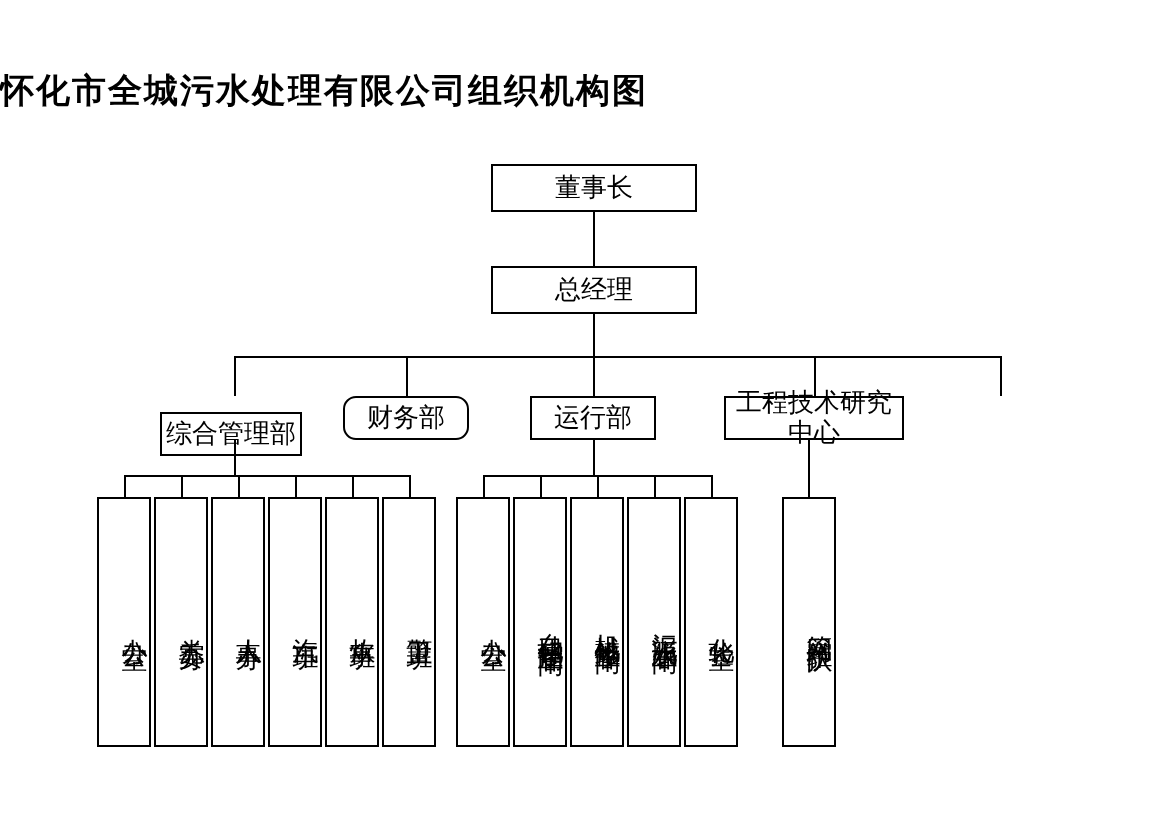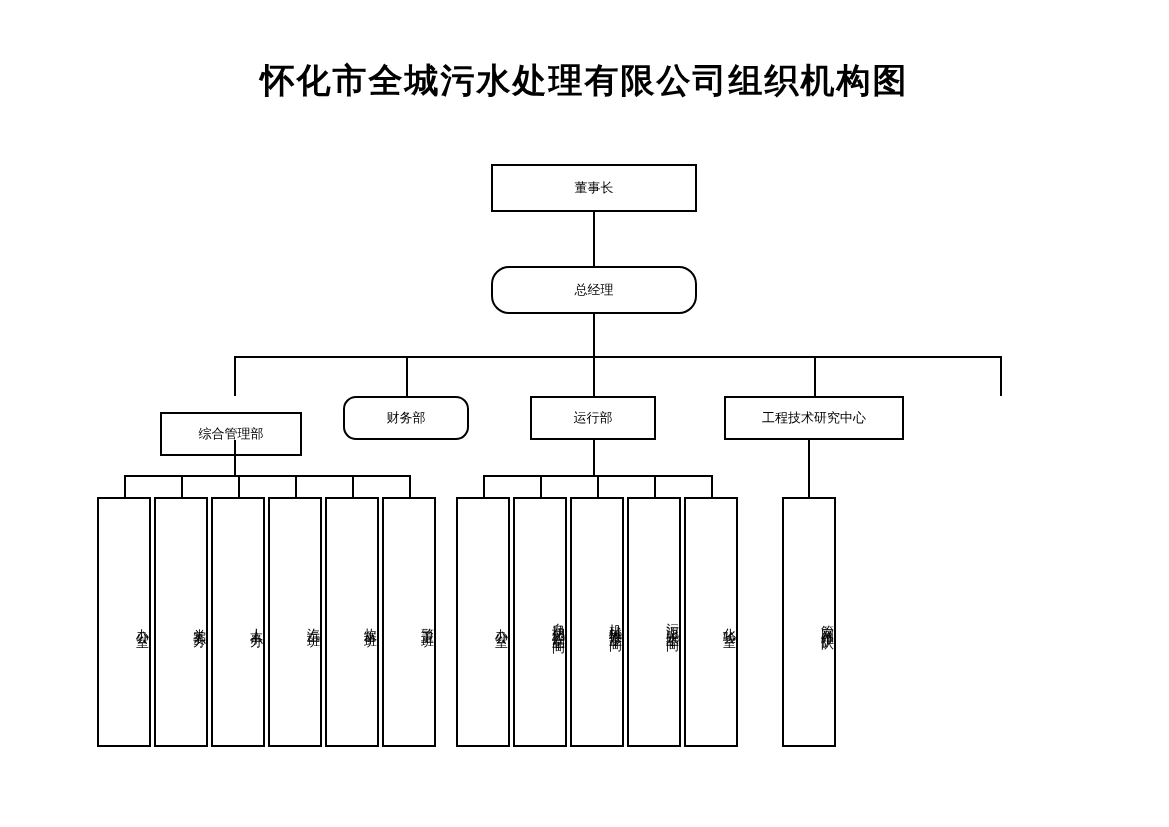--- a/index.html
+++ b/index.html
@@ -18,37 +18,37 @@
   #chart-canvas {
     position: absolute;
     left: 0;
     top: 0;
     width: 1169px;
     height: 827px;
   }
   .title {
     position: absolute;
     left: 0;
-    top: 58px;
+    top: 68px;
     width: 1169px;
-    text-align: center;
+    text-align: left;
     font-size: 34px;
     font-weight: bold;
     letter-spacing: 2px;
     font-family: "DejaVu Serif", "Liberation Serif", serif;
   }
   .node {
     position: absolute;
     box-sizing: border-box;
     border: 2px solid #000000;
     background: #ffffff;
     display: flex;
     align-items: center;
     justify-content: center;
-    font-size: 13px;
+    font-size: 26px;
     line-height: 1.15;
     text-align: center;
     font-family: "DejaVu Serif", "Liberation Serif", serif;
   }
   .node.vertical {
     writing-mode: vertical-rl;
     text-orientation: upright;
     letter-spacing: 3px;
     padding: 6px 0;
     align-items: flex-start;
@@ -65,21 +65,21 @@
 <body>
 
 <div id="chart-canvas">
 
   <div class="title">怀化市全城污水处理有限公司组织机构图</div>
 
   <div class="node" style="left:491px; top:164px; width:206px; height:48px;">董事长</div>
 
   <div class="line v" style="left:593px; top:212px; height:54px;"></div>
 
-  <div class="node" style="left:491px; top:266px; width:206px; height:48px;border-radius:18px;">总经理</div>
+  <div class="node" style="left:491px; top:266px; width:206px; height:48px;">总经理</div>
 
   <div class="line v" style="left:593px; top:314px; height:42px;"></div>
 
   <div class="line h" style="left:234px; top:356px; width:768px;"></div>
 
   <div class="line v" style="left:234px; top:356px; height:40px;"></div>
   <div class="line v" style="left:406px; top:356px; height:40px;"></div>
   <div class="line v" style="left:593px; top:356px; height:40px;"></div>
   <div class="line v" style="left:814px; top:356px; height:40px;"></div>
   <div class="line v" style="left:1000px; top:356px; height:40px;"></div>

